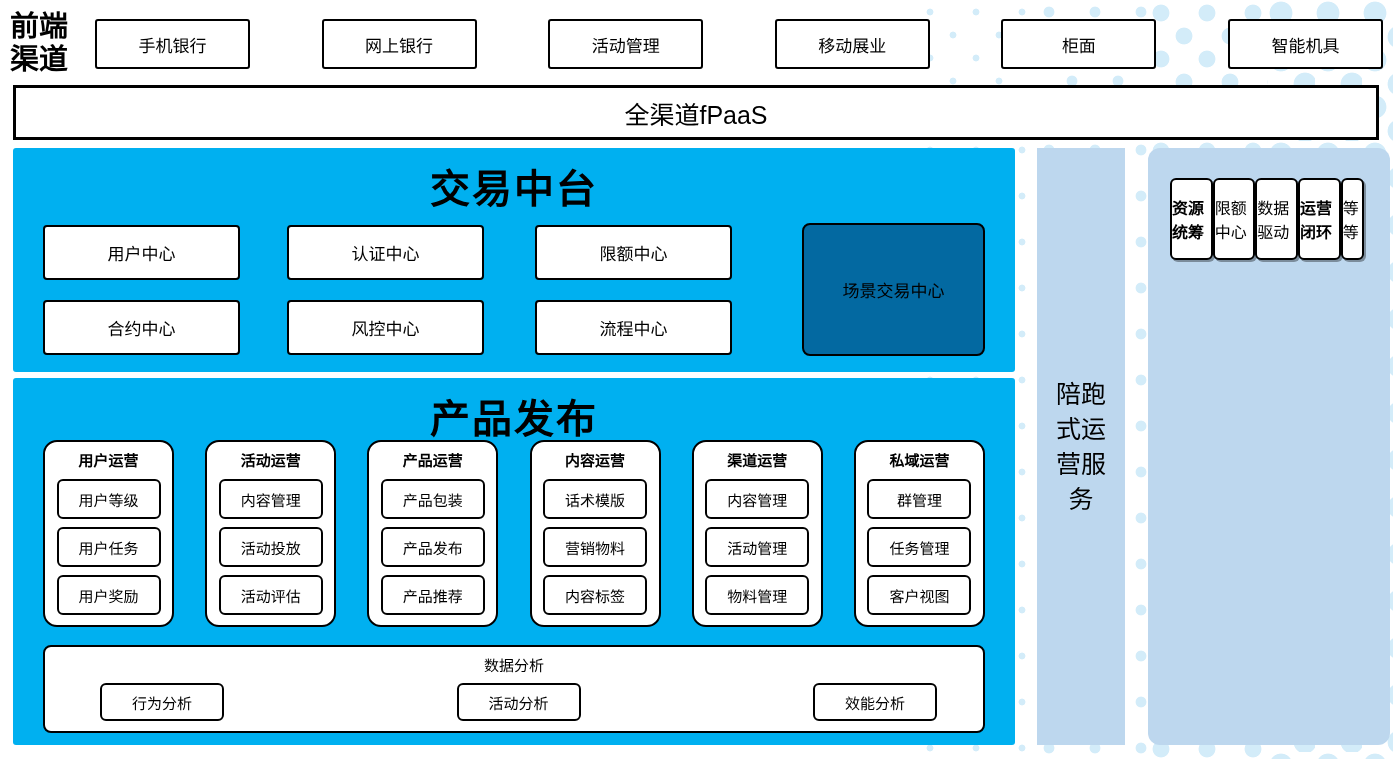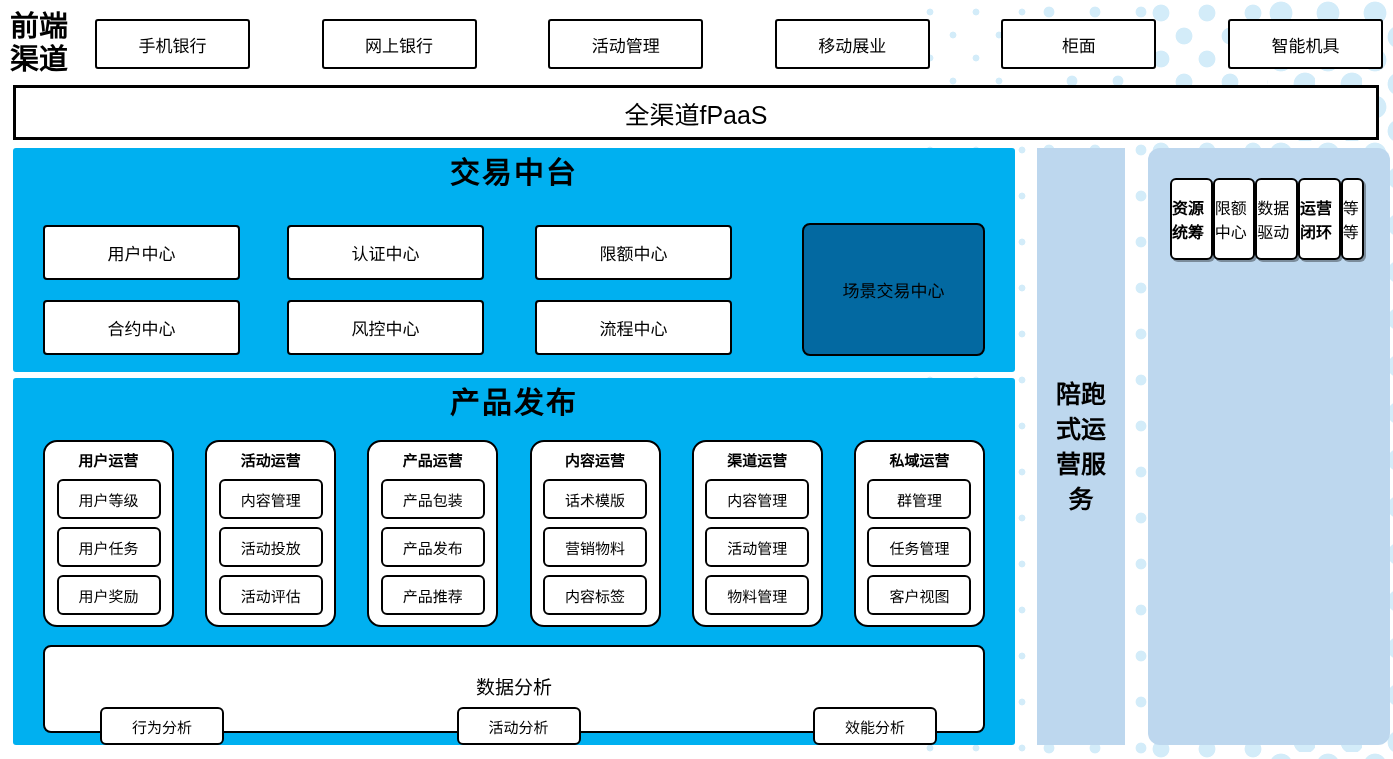--- a/index.html
+++ b/index.html
@@ -42,22 +42,22 @@
 
   
   .fpaas{position:absolute;left:13px;top:85px;width:1366px;height:55px;z-index:2;
     background:#fff;border:3px solid var(--ink);
     display:flex;align-items:center;justify-content:center;font-size:25px;}
 
   
   .section{position:absolute;left:13px;width:1002px;background:var(--blue);border-radius:3px;z-index:1;}
   .section.trans{top:148px;height:224px;}
   .section.ops{top:378px;height:367px;}
-  .section-title{text-align:center;
-    font-family:"Liberation Serif",serif;font-weight:700;font-size:30px;letter-spacing:2px;}
+  .section-title{text-align:center;padding-top:9px;
+    font-family:"Liberation Serif",serif;font-weight:700;font-size:40px;letter-spacing:2px;}
 
   .tbox{position:absolute;width:197px;height:55px;background:#fff;border:2px solid var(--ink);
     border-radius:4px;display:flex;align-items:center;justify-content:center;font-size:17px;}
   .t-r1{top:77px;} .t-r2{top:152px;}
   .t-c1{left:30px;font-family:Liberation Serif, serif;} .t-c2{left:274px;} .t-c3{left:522px;}
   .scene-box{position:absolute;left:789px;top:75px;width:183px;height:133px;background:#0369a1;
     border:2px solid var(--ink);border-radius:8px;
     display:flex;align-items:center;justify-content:center;font-size:17px;}
 
   
@@ -65,29 +65,29 @@
   .op-col{width:131px;height:187px;background:#fff;border:2px solid var(--ink);border-radius:14px;
     display:flex;flex-direction:column;align-items:center;padding-top:7px;}
   .op-col-title{font-size:15px;font-weight:700;}
   .op-items{display:flex;flex-direction:column;gap:8px;margin-top:9px;align-items:center;}
   .op-item{width:104px;height:40px;background:#fff;border:2px solid var(--ink);border-radius:6px;
     display:flex;align-items:center;justify-content:center;font-size:15px;}
 
   
   .analysis{position:absolute;left:30px;top:267px;width:942px;height:88px;background:#fff;
     border:2px solid var(--ink);border-radius:8px;}
-  .analysis-title{text-align:center;font-size:19px;padding-top:25px;}
+  .analysis-title{text-align:center;font-size:15px;padding-top:7px;}
   .analysis-row{display:flex;justify-content:space-between;padding:8px 46px 0 55px;}
   .analysis-item{width:124px;height:38px;background:#fff;border:2px solid var(--ink);border-radius:6px;
     display:flex;align-items:center;justify-content:center;font-size:15px;}
 
   
   .service-bar{position:absolute;left:1037px;top:148px;width:88px;height:597px;background:var(--panel);
     z-index:1;display:flex;align-items:center;justify-content:center;}
-  .service-text{width:56px;font-size:25px;line-height:35px;font-weight:700;text-align:center;
+  .service-text{width:56px;font-size:25px;line-height:35px;font-weight:400;text-align:center;
     word-break:break-all;}
   .right-panel{position:absolute;left:1148px;top:148px;width:242px;height:597px;background:var(--panel);
     border-radius:12px;z-index:1;display:flex;flex-direction:row;justify-content:space-between;
     padding:30px 26px 42px 22px;}
   .rp-box{height:82px;background:#fff;border:2px solid var(--ink);border-radius:6px;
     box-shadow:2px 2px 0 rgba(0,0,0,0.35);
     display:flex;align-items:center;justify-content:center;font-size:16px;}
   .rp-box.bold{font-weight:700;}
 </style>
 </head>

